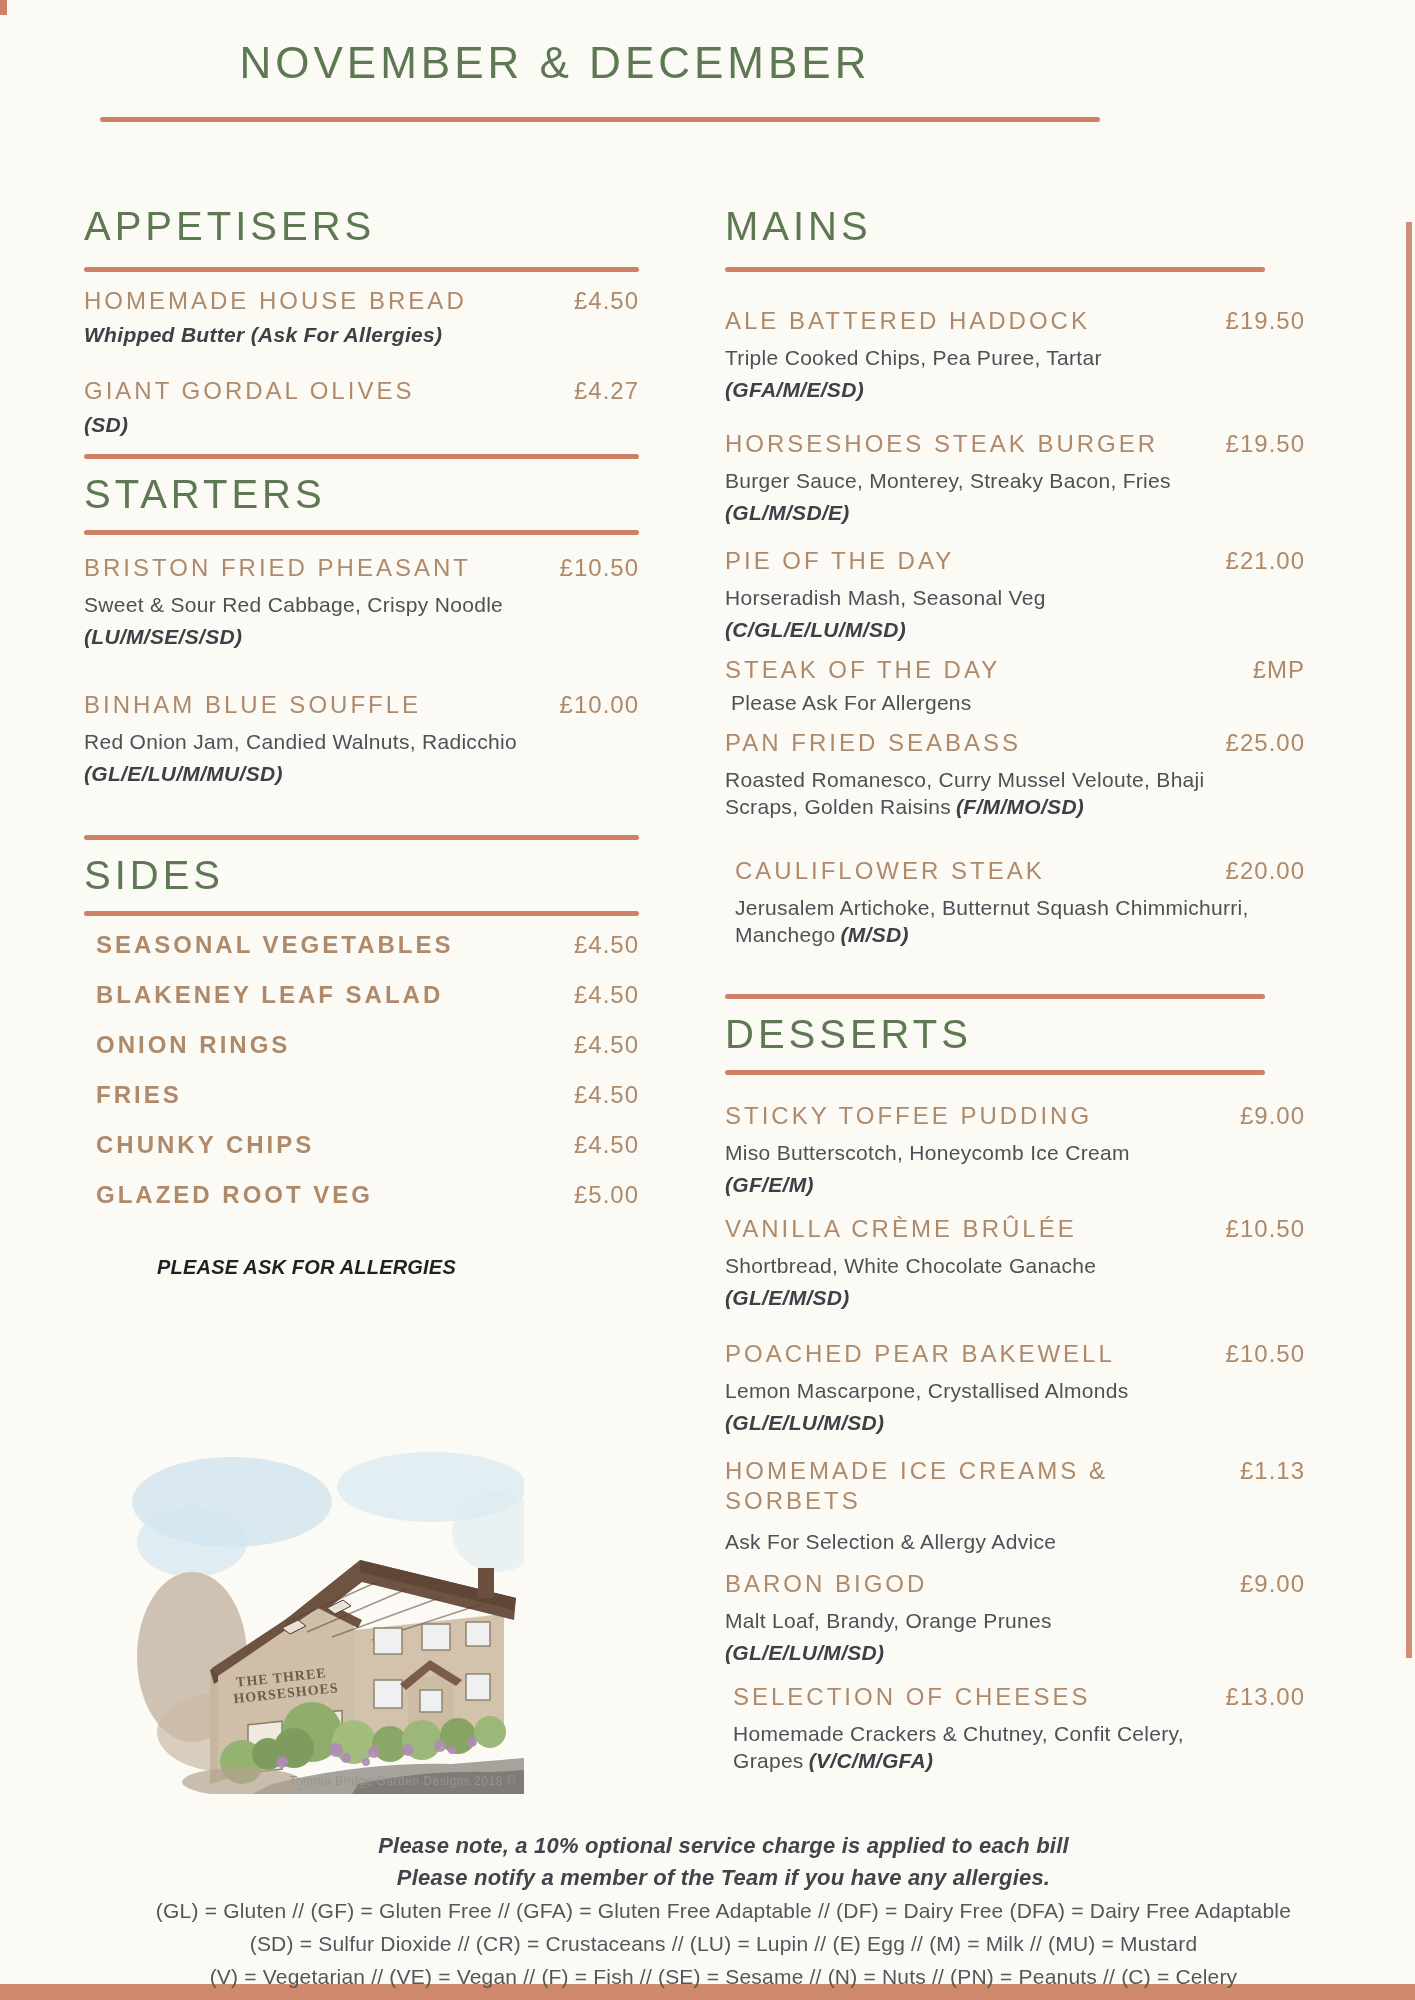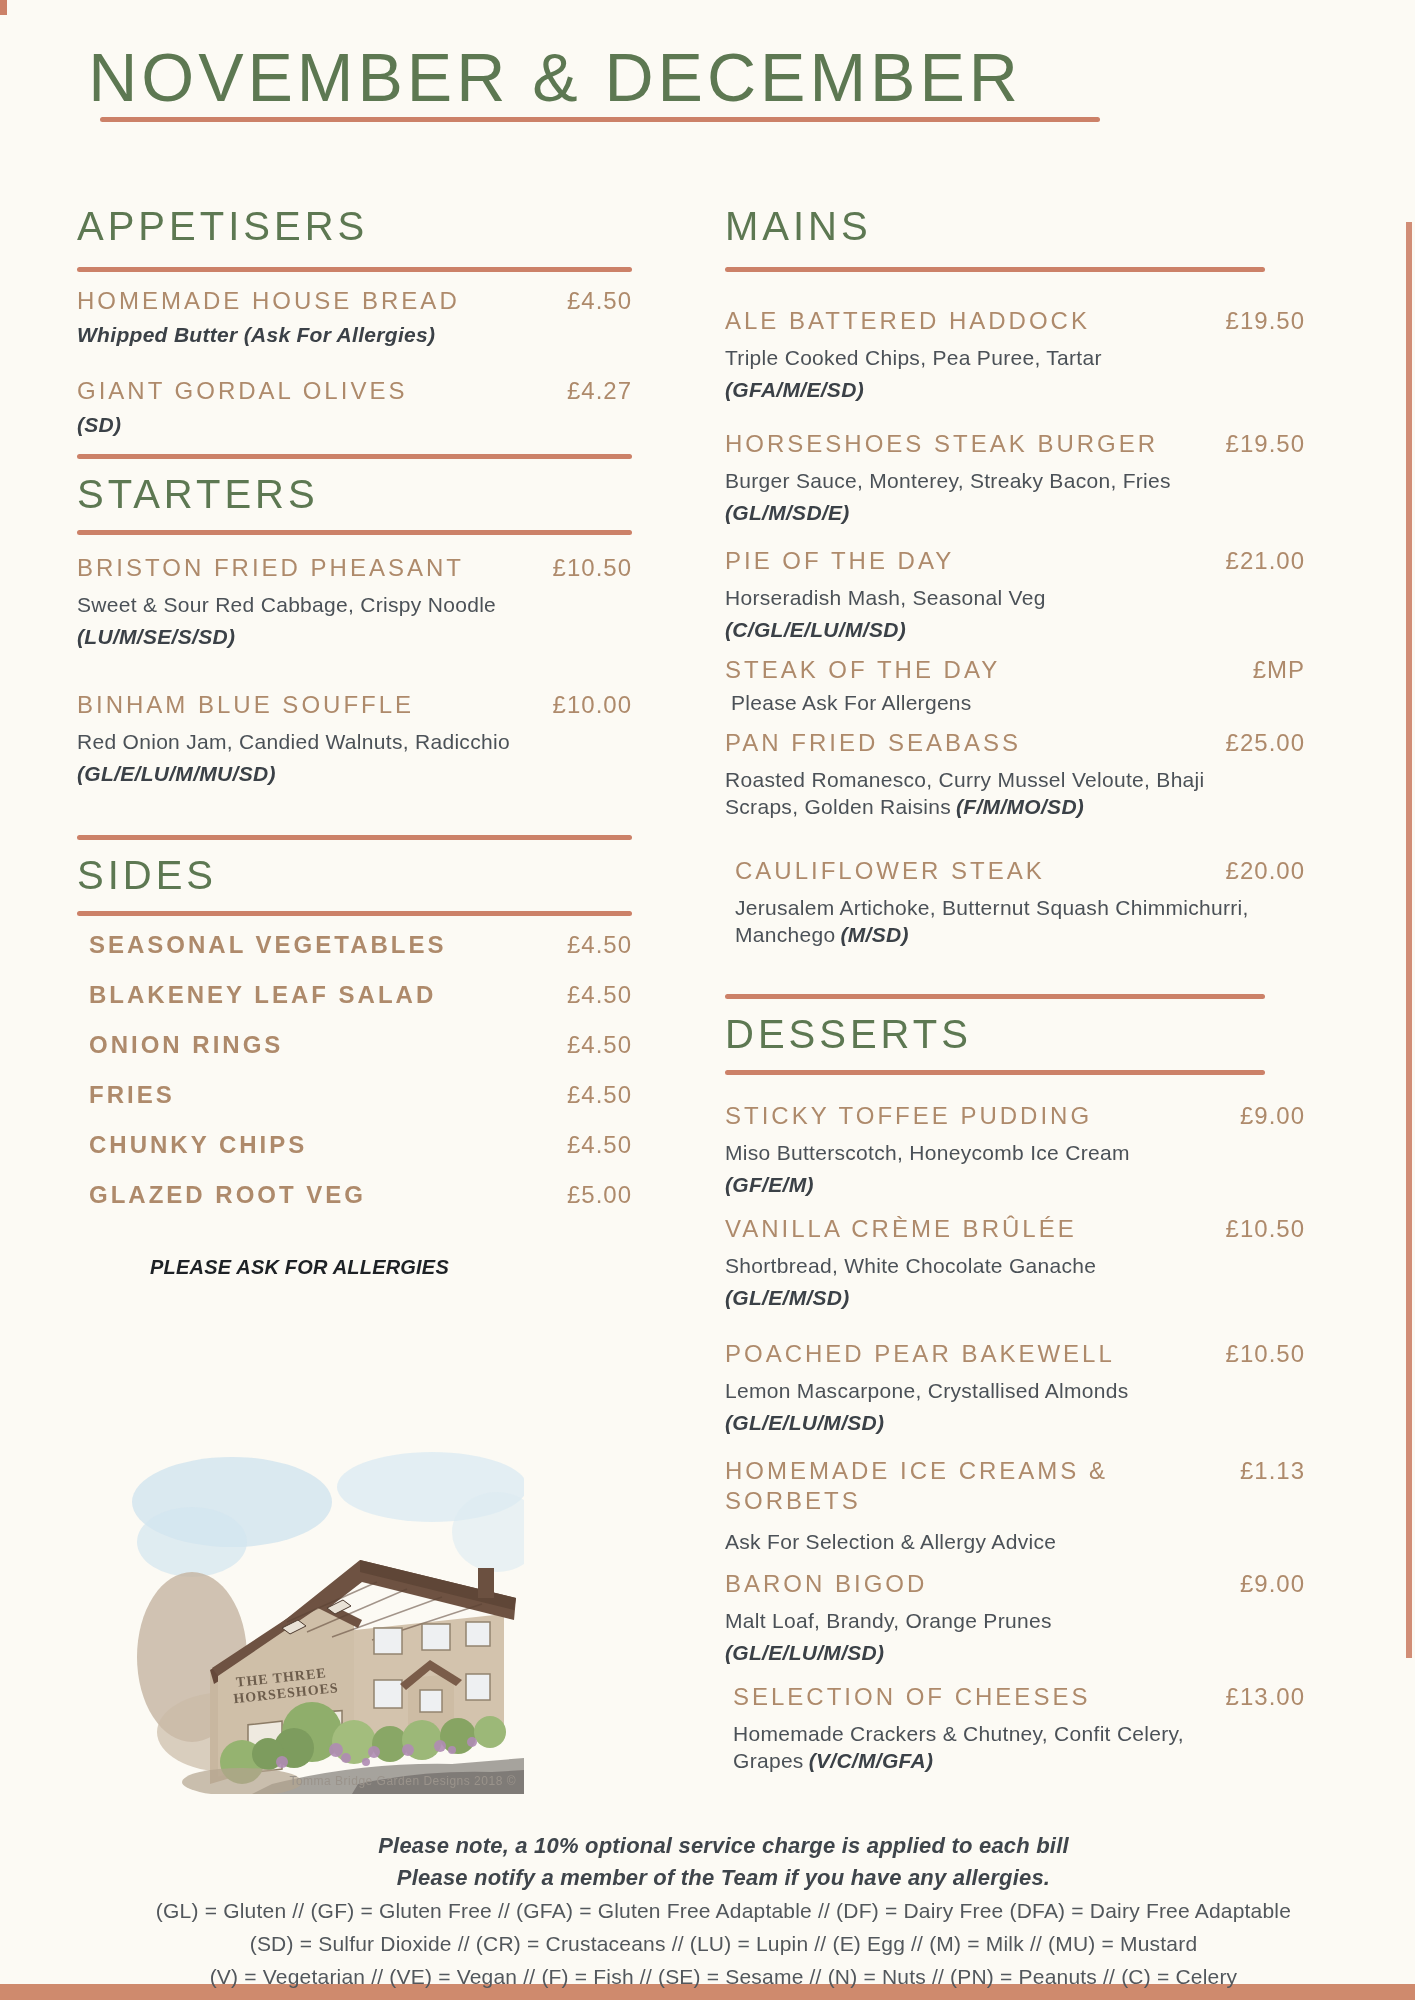--- a/index.html
+++ b/index.html
@@ -10,26 +10,26 @@
   body{background:#e8e8e8;font-family:"Liberation Sans",sans-serif;}
   .page{position:relative;width:1415px;height:2000px;background:var(--bg);margin:0 auto;overflow:hidden;}
 
   
   .frag-topleft{position:absolute;left:0;top:0;width:7px;height:15px;background:var(--salmon);}
   .frag-right{position:absolute;right:3px;top:222px;width:6px;height:1436px;background:var(--salmon);opacity:.9;}
   .bottom-bar{position:absolute;left:0;bottom:0;width:100%;height:16px;background:var(--bar);}
 
   
   .title{position:absolute;left:60px;top:38px;width:990px;text-align:center;
-         font-size:68px;font-weight:300;letter-spacing:4px;color:var(--green);white-space:nowrap;}
+         font-size:44px;font-weight:300;letter-spacing:4px;color:var(--green);white-space:nowrap;}
   .title-rule{position:absolute;left:100px;top:117px;width:1000px;height:5px;background:var(--salmon);border-radius:3px;}
 
   
   .col{position:absolute;top:195px;}
-  .col-left{left:77px;width:555px;}
+  .col-left{left:84px;width:555px;}
   .col-right{left:725px;width:580px;}
 
   h2.sec{font-size:40px;font-weight:400;letter-spacing:4px;color:var(--green);line-height:46px;margin-top:8px;margin-bottom:18px;}
   .rule{height:5px;background:var(--salmon);border-radius:3px;}
   .rule.under{margin-bottom:14px;}
   .rule.narrow{width:540px;}
 
   .item{margin-top:26px;}
   .item-row{display:flex;justify-content:space-between;align-items:flex-start;}
   .item-name{font-size:24px;letter-spacing:3px;color:var(--tan);line-height:30px;}

